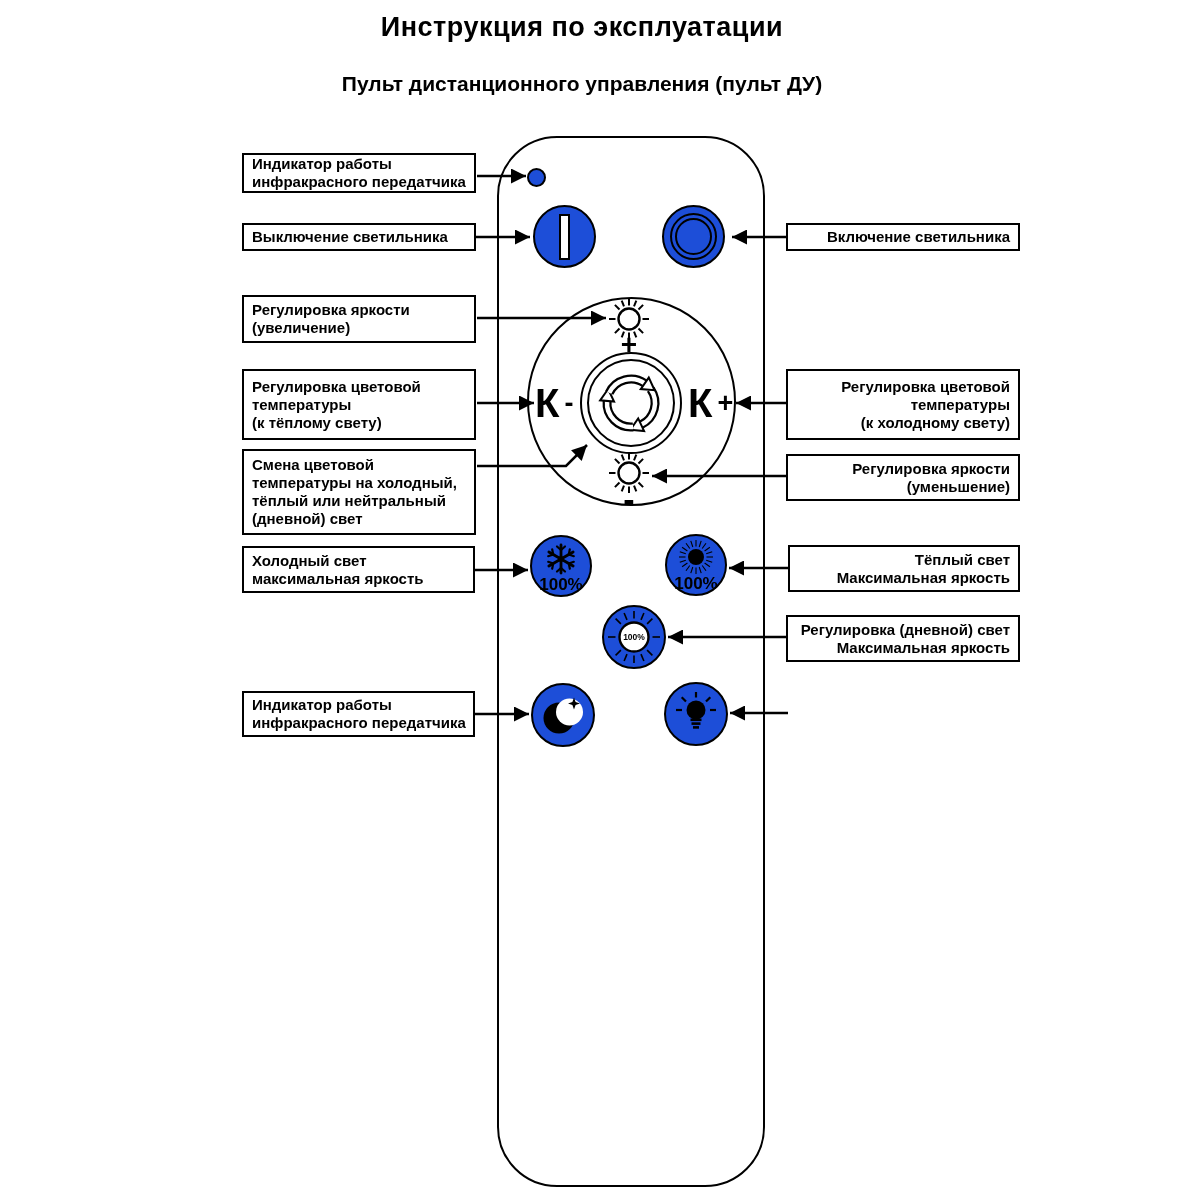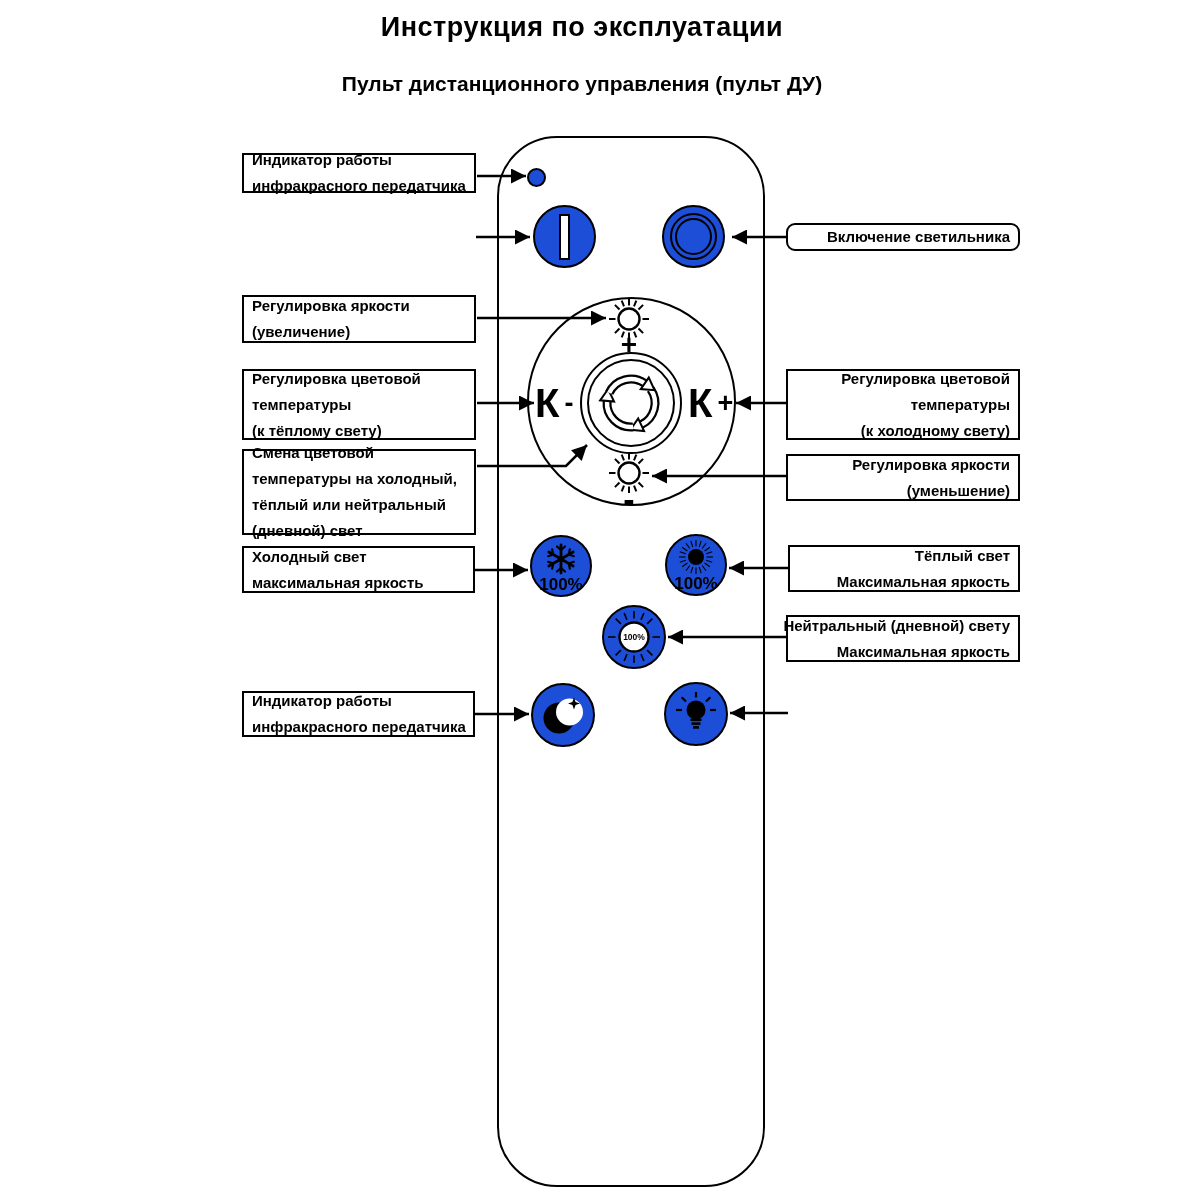--- a/index.html
+++ b/index.html
@@ -6,21 +6,21 @@
   #canvas{position:relative;width:1200px;height:1200px;background:#fff;overflow:hidden;
           font-family:"Liberation Sans",sans-serif;color:#000;margin-left:40px;}
   .title{position:absolute;left:2px;top:12px;width:1080px;text-align:center;
          font-size:27px;font-weight:bold;letter-spacing:0.5px;}
   .subtitle{position:absolute;left:2px;top:72px;width:1080px;text-align:center;
             font-size:21px;font-weight:bold;}
   .remote{position:absolute;left:457px;top:136px;width:268px;height:1051px;
           border:2.5px solid #000;border-radius:60px;background:#fff;box-sizing:border-box;}
   .callout{position:absolute;border:2px solid #000;background:#fff;box-sizing:border-box;
            display:flex;align-items:center;padding:2px 8px;
-           font-size:15px;font-weight:bold;line-height:26px;}
+           font-size:15px;font-weight:bold;line-height:18px;}
   .callout .txt{white-space:pre;}
   .callout.right{justify-content:flex-end;text-align:right;}
   .circle{position:absolute;border:2.5px solid #000;border-radius:50%;background:#1d4ed8;
           box-sizing:border-box;display:flex;align-items:center;justify-content:center;}
   .btn-col{flex-direction:column;}
   .pct{font-size:17px;font-weight:bold;line-height:17px;}
   .ktext{position:absolute;display:flex;align-items:center;height:44px;}
   .kletter{font-size:40px;font-weight:bold;line-height:40px;}
   .ksign{font-size:27px;font-weight:bold;margin-left:5px;line-height:27px;}
   .pmsign{position:absolute;width:32px;text-align:center;font-weight:bold;}
@@ -256,20 +256,23 @@
         <line x1="-10" y1="-12.5" x2="-14.3" y2="-16.8"></line>
           <line x1="10" y1="-12.5" x2="14.3" y2="-16.8"></line>
       </g>
     </svg>
   </div>
 
   <div class="callout" style="left:202px;top:153px;width:234px;height:40px;">
     <span class="txt">Индикатор работы
 инфракрасного передатчика</span>
   </div>
+  <div class="callout" style="left:202px;top:223px;width:234px;height:28px;">
+    <span class="txt">Выключение светильника</span>
+  </div>
   <div class="callout" style="left:202px;top:295px;width:234px;height:48px;">
     <span class="txt">Регулировка яркости
 (увеличение)</span>
   </div>
   <div class="callout" style="left:202px;top:369px;width:234px;height:71px;">
     <span class="txt">Регулировка цветовой
 температуры
 (к тёплому свету)</span>
   </div>
   <div class="callout" style="left:202px;top:449px;width:234px;height:86px;">
@@ -280,34 +283,34 @@
   </div>
   <div class="callout" style="left:202px;top:546px;width:233px;height:47px;">
     <span class="txt">Холодный свет
 максимальная яркость</span>
   </div>
   <div class="callout" style="left:202px;top:691px;width:233px;height:46px;">
     <span class="txt">Индикатор работы
 инфракрасного передатчика</span>
   </div>
 
-  <div class="callout right" style="left:746px;top:223px;width:234px;height:28px;border-radius:9px;">
+  <div class="callout right" style="left:746px;top:223px;width:234px;height:28px;">
     <span class="txt">Включение светильника</span>
   </div>
   <div class="callout right" style="left:746px;top:369px;width:234px;height:71px;">
     <span class="txt">Регулировка цветовой
 температуры
 (к холодному свету)</span>
   </div>
   <div class="callout right" style="left:746px;top:454px;width:234px;height:47px;">
     <span class="txt">Регулировка яркости
 (уменьшение)</span>
   </div>
   <div class="callout right" style="left:748px;top:545px;width:232px;height:47px;">
     <span class="txt">Тёплый свет
 Максимальная яркость</span>
   </div>
   <div class="callout right" style="left:746px;top:615px;width:234px;height:47px;">
-    <span class="txt">Нейтральный (дневной) свету
+    <span class="txt">Регулировка (дневной) свет
 Максимальная яркость</span>
   </div>
 
 </div>
 
 </body></html>

